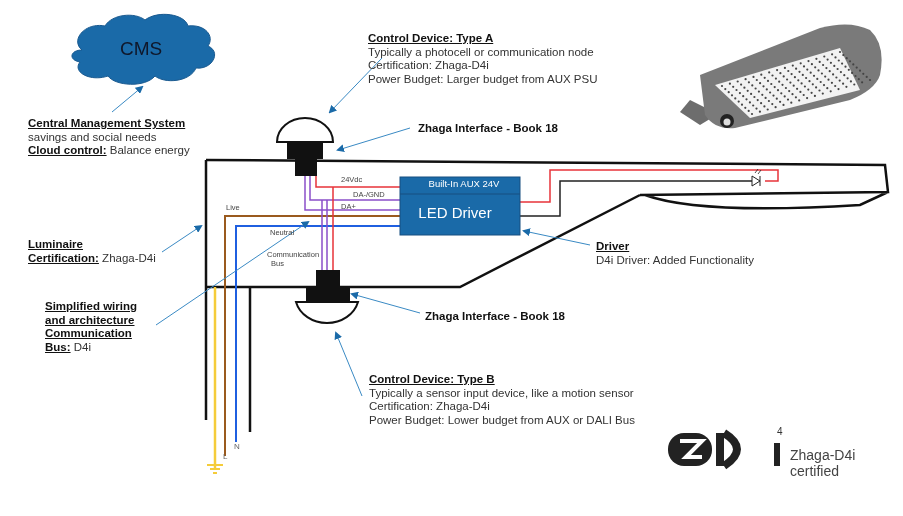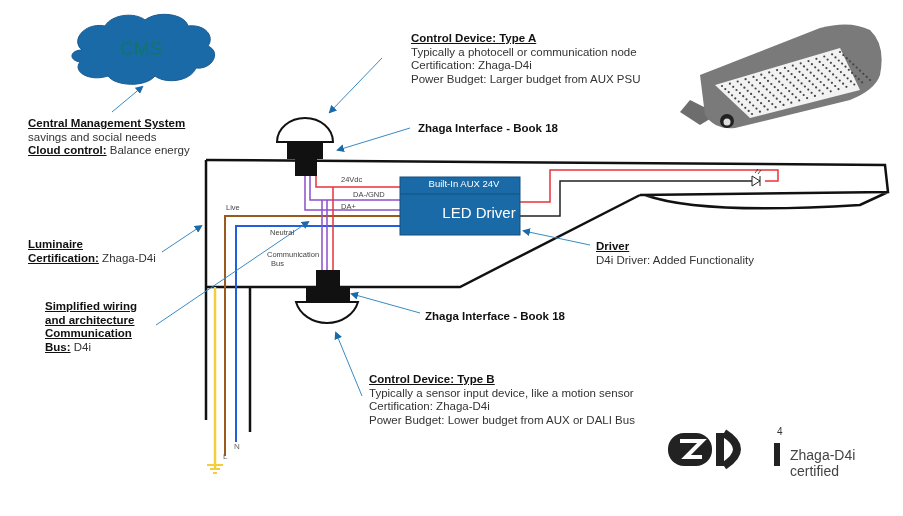--- a/index.html
+++ b/index.html
@@ -2,23 +2,23 @@
 <html><head>
 <meta charset="utf-8">
 <style>
   html, body { margin:0; padding:0; background:#ffffff; }
   body { width:903px; height:516px; position:relative; overflow:hidden; font-family:"Liberation Sans", sans-serif; color:#222; }
   svg.main { position:absolute; left:0; top:0; }
   .txt { position:absolute; font-family:"Liberation Sans", sans-serif; font-size:11.5px; line-height:13.5px; color:#333; white-space:nowrap; }
   .hd { font-weight:bold; text-decoration:underline; color:#111; }
   .bold { font-weight:bold; color:#111; }
   .small { font-size:7.5px; color:#444; line-height:9px; }
-  .cms-label { position:absolute; left:120px; top:38px; font-size:19px; color:#0f766e; font-family:"Liberation Sans", sans-serif; }
+  .cms-label { position:absolute; left:120px; top:38px; font-size:19px; color:#0f172a; font-family:"Liberation Sans", sans-serif; }
   .drv-top { position:absolute; left:400px; top:178px; width:128px; text-align:center; font-size:9.5px; color:#fff; }
-  .drv-main { position:absolute; left:400px; top:204px; width:110px; text-align:center; font-size:15px; color:#fff;padding-left:24px; }
+  .drv-main { position:absolute; left:400px; top:204px; width:110px; text-align:center; font-size:15px; color:#fff; }
   .logo-text { position:absolute; left:790px; top:447px; font-size:14px; color:#444; }
   .mark-L { position:absolute; left:223px; top:452px; font-size:8px; color:#666; }
   .mark-N { position:absolute; left:234px; top:442px; font-size:8px; color:#666; }
 </style>
 </head>
 <body>
 
 <svg class="main" width="903" height="516" viewBox="0 0 903 516">
   <defs>
     <marker id="arr" markerWidth="8" markerHeight="8" refX="6" refY="4" orient="auto" markerUnits="userSpaceOnUse">
@@ -270,21 +270,21 @@
 </svg>
 
 <div class="cms-label">CMS</div>
 
 <div class="txt" style="left:28px; top:117px;">
   <div class="hd">Central Management System</div>
   <div>savings and social needs</div>
   <div><span class="hd">Cloud control:</span><span> Balance energy</span></div>
 </div>
 
-<div class="txt" style="left:411px; top:32px;">
+<div class="txt" style="left:368px; top:32px;">
   <div class="hd">Control Device: Type A</div>
   <div>Typically a photocell or communication node</div>
   <div>Certification: Zhaga-D4i</div>
   <div>Power Budget: Larger budget from AUX PSU</div>
 </div>
 
 <div class="txt bold" style="left:418px; top:122px;">Zhaga Interface - Book 18</div>
 <div class="txt bold" style="left:425px; top:310px;">Zhaga Interface - Book 18</div>
 
 <div class="txt" style="left:28px; top:238px;">

